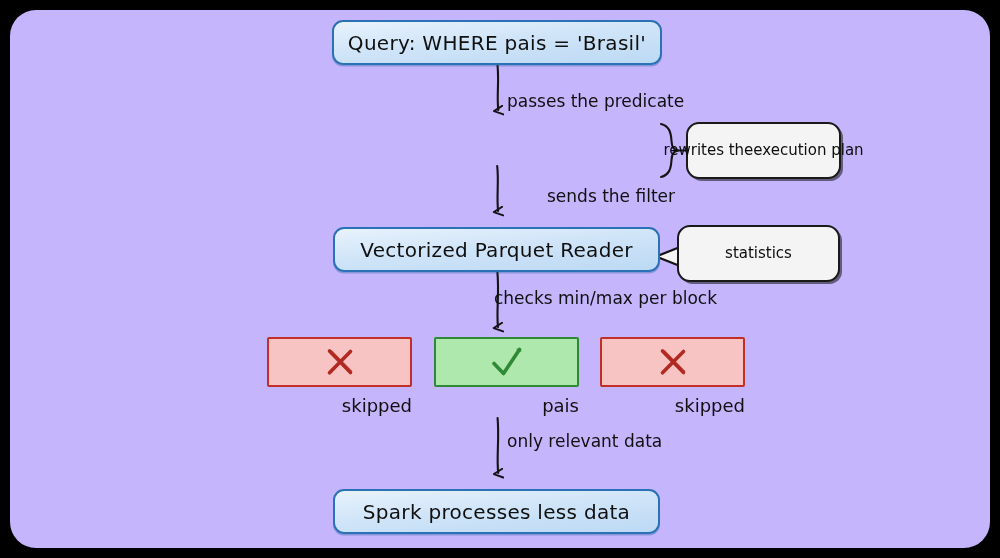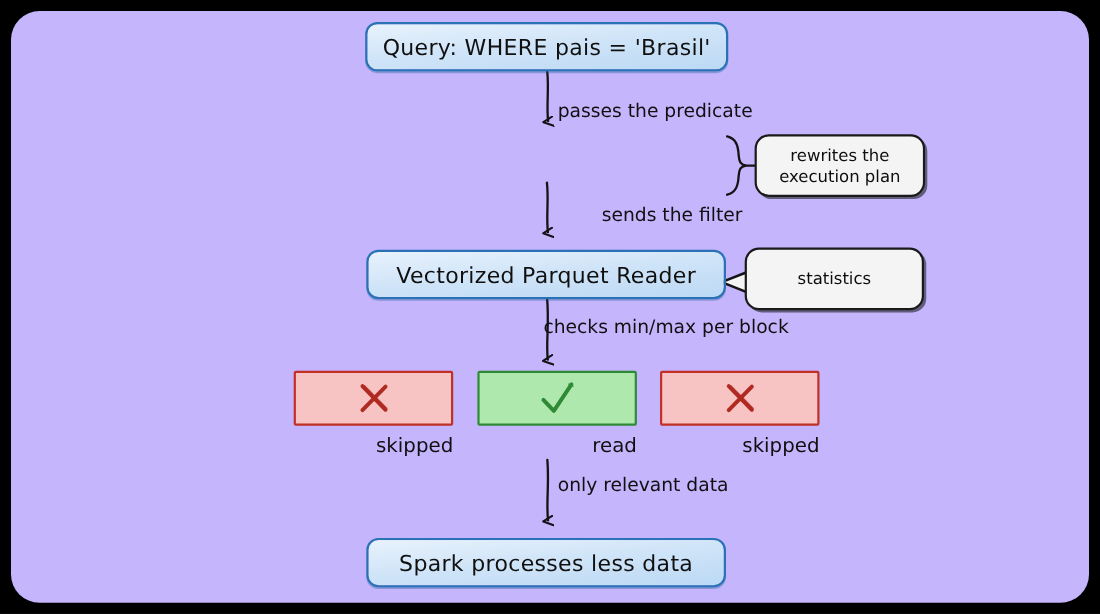--- a/index.html
+++ b/index.html
@@ -83,21 +83,21 @@
   }
 
   
   .callout {
     position: absolute;
     box-sizing: border-box;
     background: #f4f4f4;
     border: 2.3px solid #1a1a1a;
     border-radius: 13px;
     display: flex;
-    flex-direction: column;
+    flex-direction: row;
     align-items: center;
     justify-content: center;
     box-shadow: 2.5px 2.5px 0 -0.5px rgba(20,20,20,.55);
     color: #0d0d0d;
     line-height: 1.22;
     text-align: center;
   }
   .callout span { white-space: nowrap; display: block; }
 
   
@@ -195,18 +195,18 @@
 
     <div class="block block-red" style="left:590px; top:327px; width:145px; height:50px;">
       <svg width="40" height="40" viewBox="0 0 40 40">
         <path d="M9.5,9 L30.5,30.5 M30.5,9.5 L9.5,30.8" stroke="#b02a22" stroke-width="3.6" stroke-linecap="round" fill="none"></path>
         <path d="M11.5,8.6 L31.6,29.2" stroke="#b02a22" stroke-width="1.3" stroke-linecap="round" fill="none" opacity=".65"></path>
       </svg>
     </div>
 
     <div class="block-caption" style="left:257px; top:385px; width:145px; font-size:18px;">skipped</div>
 
-    <div class="block-caption" style="left:424px; top:385px; width:145px; font-size:18px;">read</div>
+    <div class="block-caption" style="left:424px; top:385px; width:145px; font-size:18px;">pais</div>
 
     <div class="block-caption" style="left:590px; top:385px; width:145px; font-size:18px;">skipped</div>
 
   </div>
 </div>
 
 </body></html>

